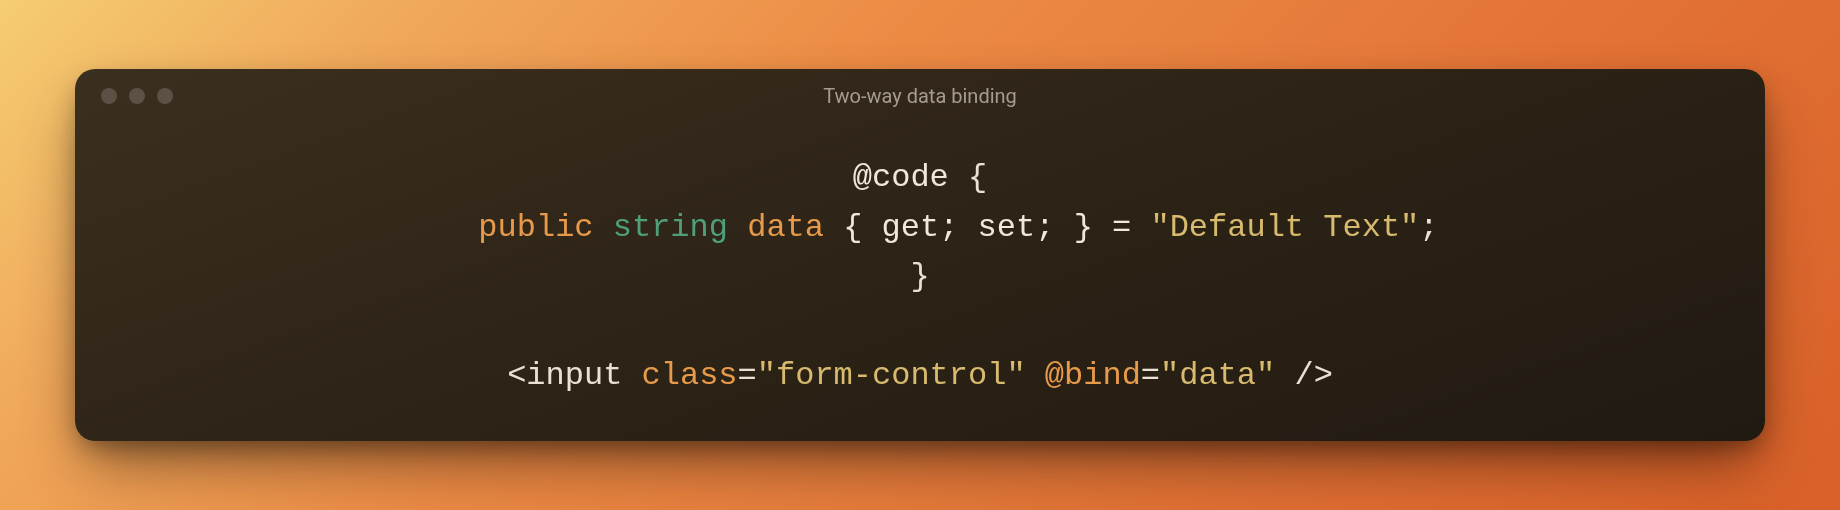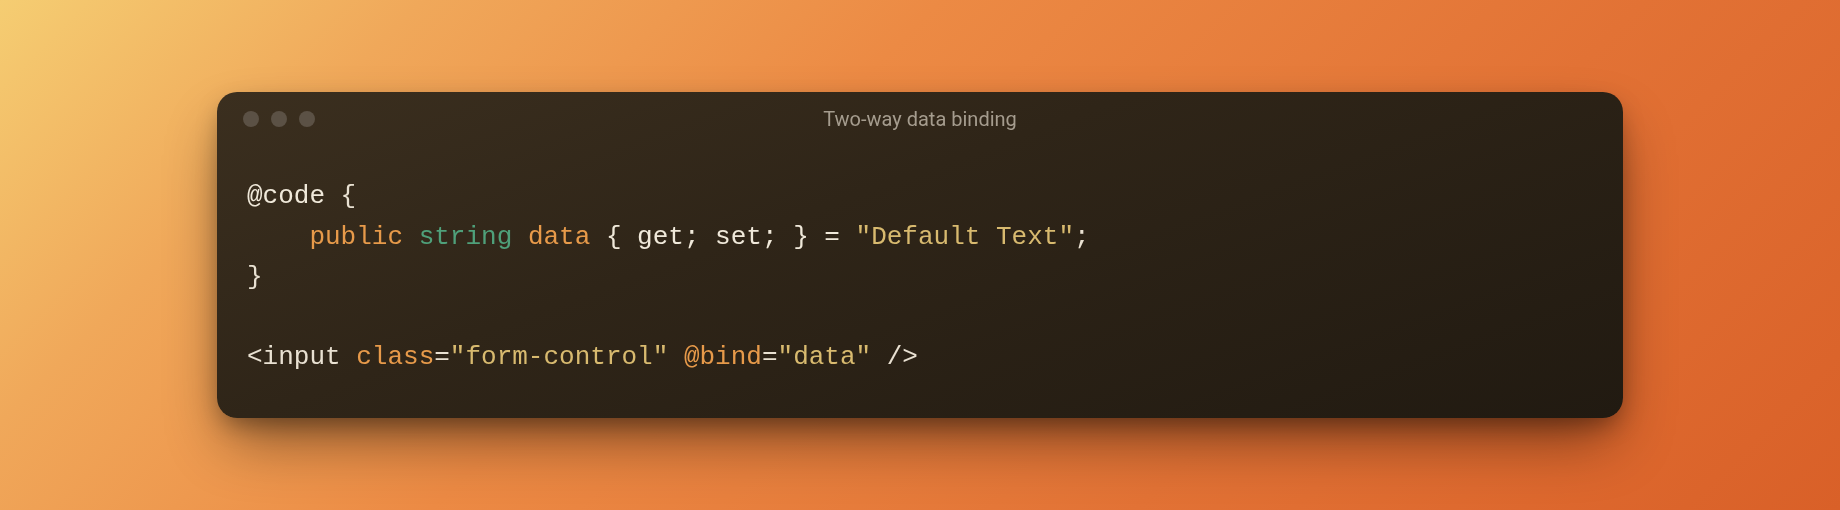--- a/index.html
+++ b/index.html
@@ -5,21 +5,21 @@
   * { margin: 0; padding: 0; box-sizing: border-box; }
   html, body { width: 1840px; height: 510px; }
   body {
     background: linear-gradient(135deg, #f5cd72 0%, #f0a85a 18%, #ec8a44 40%, #e27235 70%, #d96028 100%);
     font-family: ui-monospace, SFMono-Regular, "SF Mono", Menlo, Consolas, "Liberation Mono", monospace;
     display: flex;
     align-items: center;
     justify-content: center;
   }
   .window {
-    width: 1406px;
+    width: 1690px;
     border-radius: 20px;
     background: linear-gradient(160deg, #3b2f1f 0%, #2f2518 40%, #211a11 100%);
     box-shadow: 0 30px 60px -10px rgba(0,0,0,0.45), 0 10px 25px -5px rgba(0,0,0,0.35);
     overflow: hidden;
     position: relative;
   }
   .titlebar {
     height: 54px;
     display: flex;
     align-items: center;
@@ -41,24 +41,25 @@
     left: 0; right: 0;
     text-align: center;
     color: #a59c8e;
     font-size: 20px;
     font-family: -apple-system, BlinkMacSystemFont, "Segoe UI", Roboto, sans-serif;
     font-weight: 400;
     pointer-events: none;
   }
   .code {
     padding: 30px 30px 40px 30px;
-    font-size: 26px;
+    font-size: 32px;
     line-height: 1.55;
     color: #e9e1d2;
     white-space: pre;
+    text-align: center;
   }
   .tok-default { color: #f0e9da; }
   .tok-keyword { color: #e79a4a; }
   .tok-type    { color: #4fa07a; }
   .tok-string  { color: #d8ba6f; }
   .tok-attr    { color: #e79a4a; }
   .tok-punct   { color: #e9e1d2; }
   .tok-tag     { color: #e9e1d2; }
   .indent { display:inline-block; width: 4ch; }
 </style>

